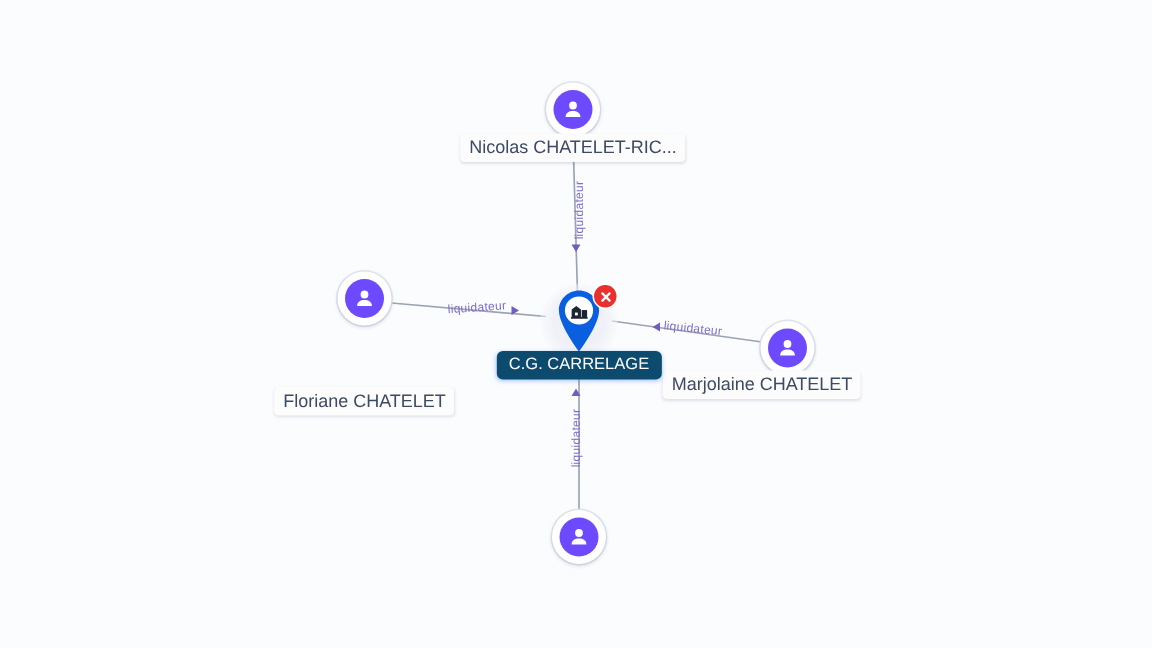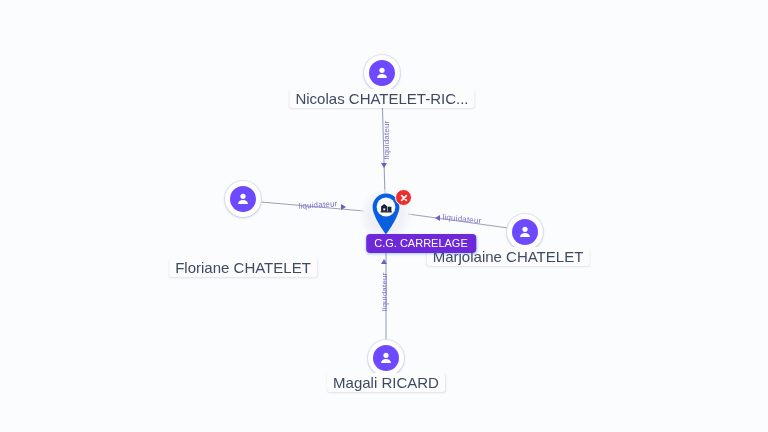--- a/index.html
+++ b/index.html
@@ -88,39 +88,38 @@
     justify-content: center;
     z-index: 9;
   }
   .status-badge svg { display: block; }
 
   
   .node-label {
     position: absolute;
     transform: translateX(-50%);
     white-space: nowrap;
-    font-size: 15px;
+    font-size: 12px;
     line-height: 13px;
     padding: 3px 6px;
     border-radius: 3px;
     background: #fcfcfd;
     color: #3d4a63;
     box-shadow: 0 1px 2px rgba(40,50,80,.13);
     z-index: 8;
   }
   .node-label.primary {
-    background: #6d28d9;
+    background: #0c4a6e;
     color: #ffffff;
     font-size: 11px;
     font-weight: 400;
     padding: 3px 8px;
     border-radius: 4px;
     box-shadow: 0 1px 3px rgba(18,114,245,.38);
     z-index: 10;
-    margin-left: 35px;
   }
 
   
   .edge-label {
     position: absolute;
     font-size: 8px;
     letter-spacing: .2px;
     color: #7b6fc9;
     white-space: nowrap;
     z-index: 5;
@@ -208,21 +207,20 @@
   <div class="node-label" style="left:508px; top:247px;">Marjolaine CHATELET</div>
 
   <div class="person-node" style="left:368px; top:340px;">
     <div class="person-disc">
       <svg width="16" height="16" viewBox="0 0 24 24" fill="#ffffff">
         <circle cx="12" cy="8" r="3.9"></circle>
         <path d="M4.6 19.4c0-4.1 3.4-6 7.4-6s7.4 1.9 7.4 6z"></path>
       </svg>
     </div>
   </div>
-  <div class="node-label" style="left:386px; top:373px;">Magali RICARD</div>
 
   <div class="company-node" style="left:358px; top:187px;">
     <div class="company-halo"></div>
     <div class="pin-wrap">
       <svg width="32" height="44" viewBox="0 0 32 44">
         <path d="M16 1.6c-7.4 0-13.4 6-13.4 13.4 0 9.7 13.4 27.4 13.4 27.4S29.4 24.7 29.4 15c0-7.4-6-13.4-13.4-13.4z" fill="#0a5fe0"></path>
         <circle cx="16" cy="15" r="9.4" fill="#ffffff"></circle>
         <g fill="#1b2432">
           <path d="M11.1 19.7v-5.3l3.1-2.4 3.1 2.4v5.3z"></path>
           <path d="M17.8 19.7v-5.0h3.6v5.0z"></path>

